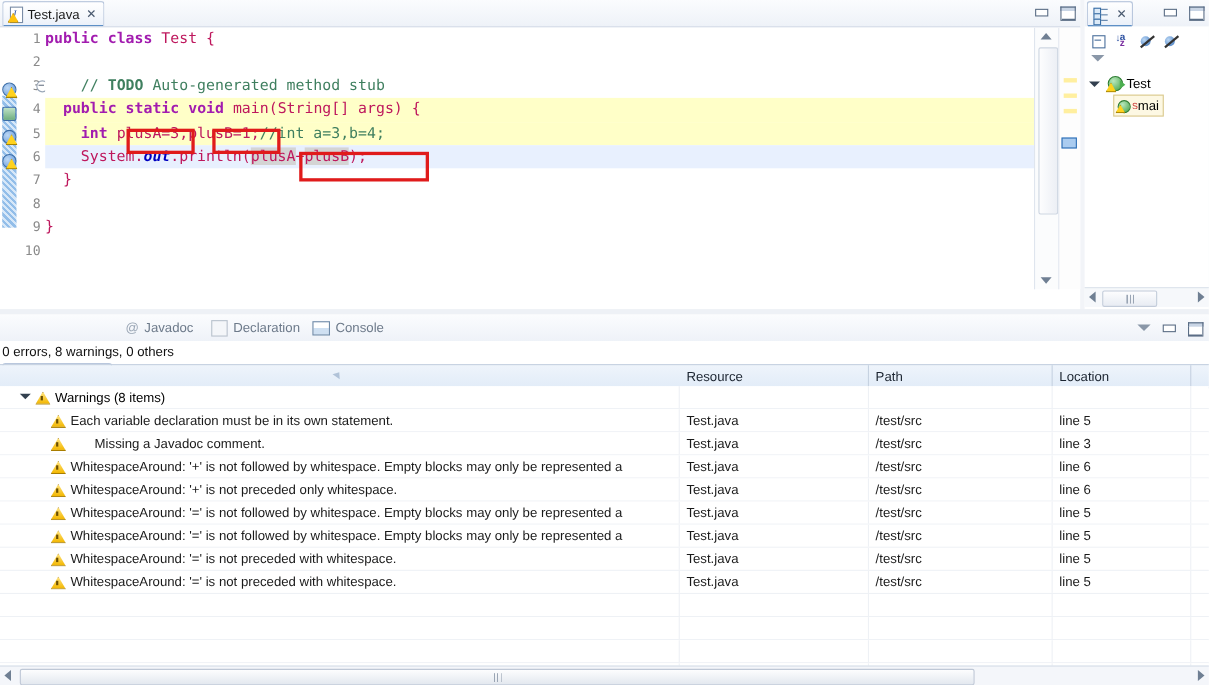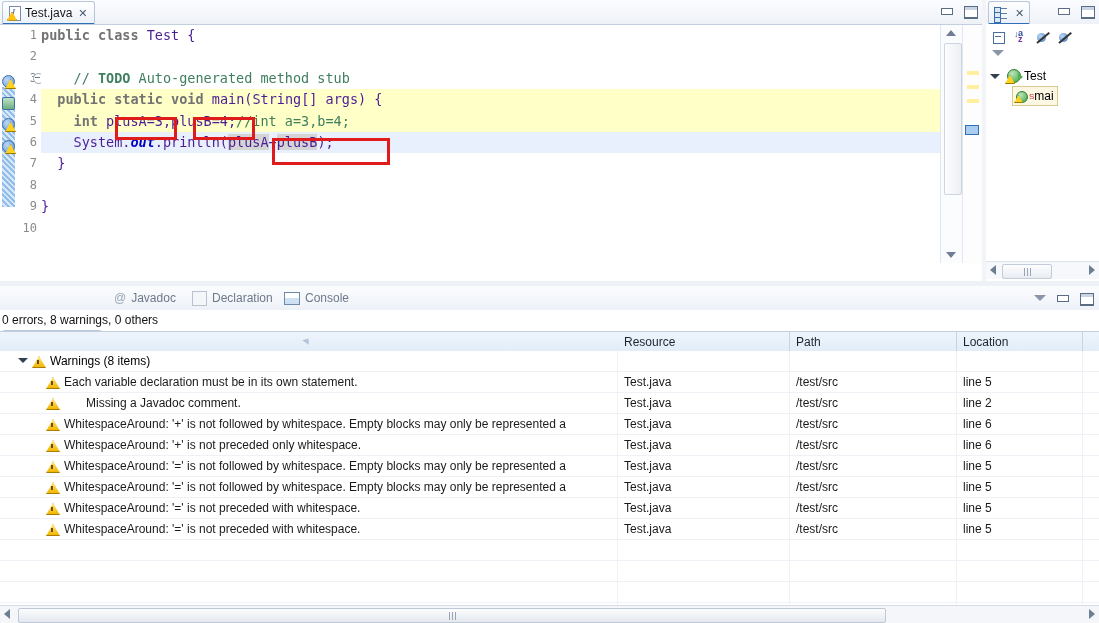--- a/index.html
+++ b/index.html
@@ -88,22 +88,22 @@
   #code-surface {
     position: absolute; left: 41px; top: 0; right: 41px; height: 238px;
     background: #ffffff; overflow: hidden;
   }
   .cline {
     position: relative; height: 21.4px; line-height: 21.4px;
     font-family: "DejaVu Sans Mono", monospace; font-size: 13.5px;
     white-space: pre;
   }
   .lnum { height: 21.4px; line-height: 21.4px; padding-right: 4px; }
-  .kw  { color: #737373; font-weight: bold; }
-  .plain { color: #4c1d95; }
+  .kw  { color: #a21caf; font-weight: bold; }
+  .plain { color: #be185d; }
   .cmt { color: #3f7f5f; }
   .todo { color: #3f7f5f; font-weight: bold; }
   .fld { color: #0000c0; font-style: italic; font-weight: bold; }
   .hl-yellow { background: #ffffc8; }
   .hl-blue { background: #e8f0fe; }
   .occ { background: #d4d4d4; }
   .redbox {
     position: absolute; border: 3px solid #e01b1b; box-sizing: border-box;
     pointer-events: none;
   }
@@ -471,21 +471,21 @@
       <div id="code-surface">
 
         <div class="cline"><span class="kw">public</span><span class="plain"> </span><span class="kw">class</span><span class="plain"> Test {</span></div>
 
         <div class="cline"></div>
 
         <div class="cline"><span class="cmt">    // </span><span class="todo">TODO</span><span class="cmt"> Auto-generated method stub</span></div>
 
         <div class="cline hl-yellow"><span class="plain">  </span><span class="kw">public</span><span class="plain"> </span><span class="kw">static</span><span class="plain"> </span><span class="kw">void</span><span class="plain"> main(String[] args) {</span></div>
 
-        <div class="cline hl-yellow"><span class="plain">    </span><span class="kw">int</span><span class="plain"> plusA=3,plusB=4;</span><span class="cmt">//int a=3,b=4;</span></div>
+        <div class="cline hl-yellow"><span class="plain">    </span><span class="kw">int</span><span class="plain"> plusA=3,plusB=1;</span><span class="cmt">//int a=3,b=4;</span></div>
 
         <div class="cline hl-blue"><span class="plain">    System.</span><span class="fld">out</span><span class="plain">.println(<span class="occ">plusA</span>+<span class="occ">plusB</span>);</span></div>
 
         <div class="cline"><span class="plain">  }</span></div>
 
         <div class="cline"></div>
 
         <div class="cline"><span class="plain">}</span></div>
 
         <div class="cline"></div>
@@ -657,21 +657,21 @@
         </div>
 
         <div class="trow">
           <span class="warn-ico" style="left:46px; top:4px;">
               <span class="t"></span>
               <span class="ex"></span>
             </span>
           <span class="cell c-desc" style="padding-left:86px;">Missing a Javadoc comment.</span>
           <span class="cell c-res">Test.java</span>
           <span class="cell c-path">/test/src</span>
-          <span class="cell c-loc">line 2</span>
+          <span class="cell c-loc">line 3</span>
           <span class="cell c-type"></span>
           <span class="vsep" style="left:617px"></span>
             <span class="vsep" style="left:789px"></span>
           <span class="vsep" style="left:956px"></span>
             <span class="vsep" style="left:1082px"></span>
         </div>
 
         <div class="trow">
           <span class="warn-ico" style="left:46px; top:4px;">
               <span class="t"></span>

